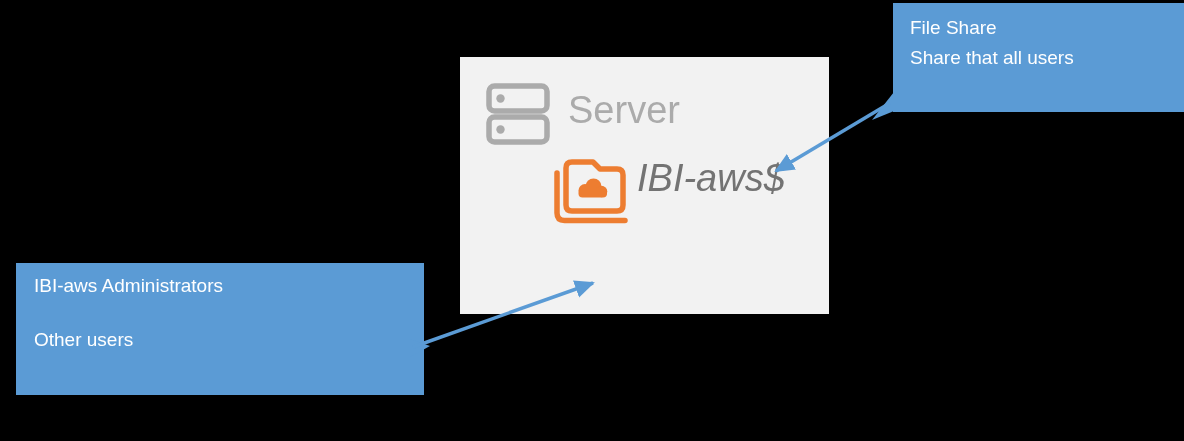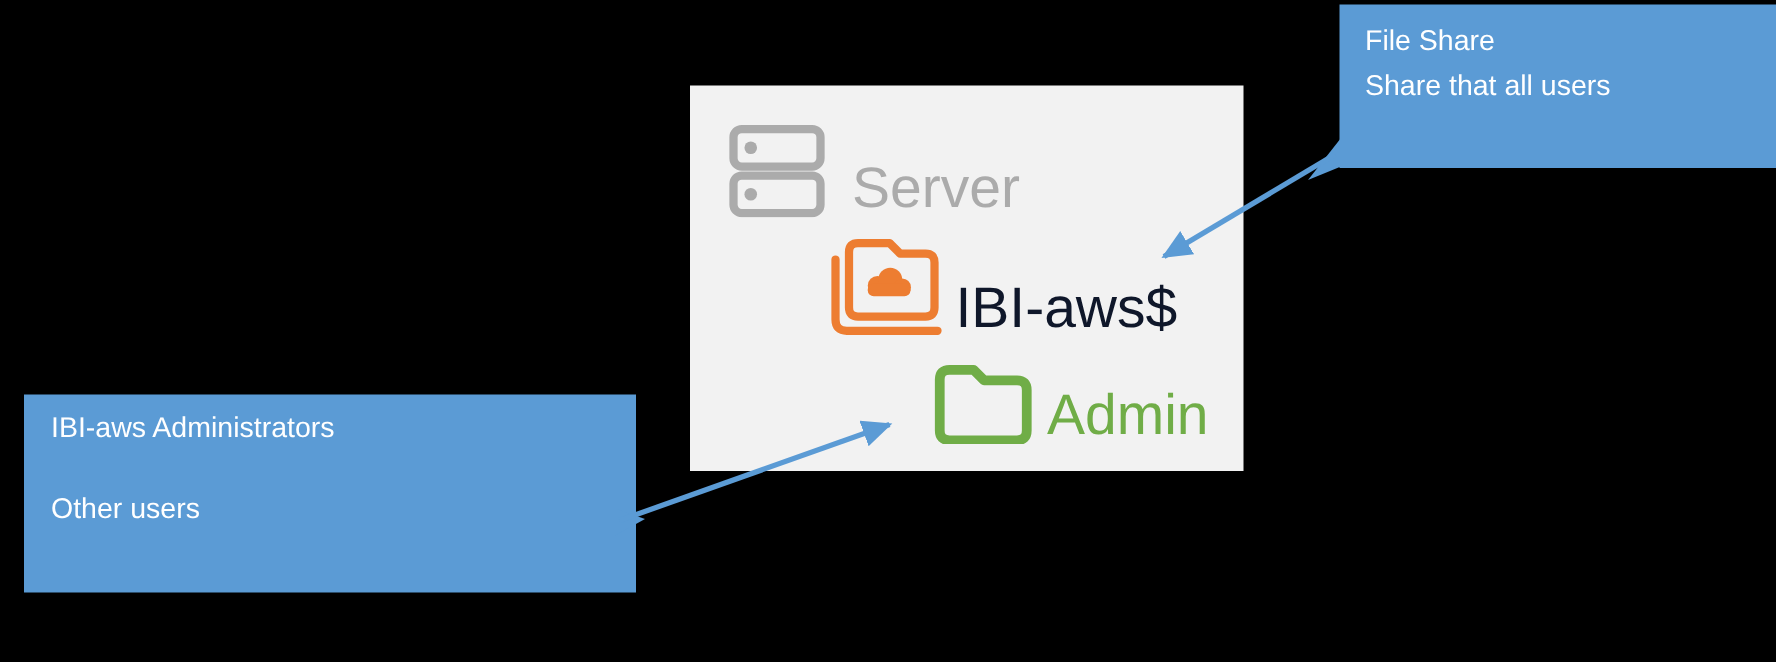--- a/index.html
+++ b/index.html
@@ -21,36 +21,36 @@
     position: absolute;
     left: 460px;
     top: 57px;
     width: 369px;
     height: 257px;
     background: #F2F2F2;
   }
   .row {
     position: absolute;
     display: flex;
-    align-items: flex-end;
+    align-items: flex-start;
   }
   .row-server { left: 26px; top: 26px; }
   .row-share  { left: 92px; top: 100px; }
   .row-admin  { left: 160px; top: 186px; }
 
   .row svg { display: block; flex: 0 0 auto; }
 
   .item-label {
     font-size: 38px;
     line-height: 1;
     white-space: nowrap;
     letter-spacing: 0px;
   }
   .label-server { color: #ABABAB; margin-left: 18px; margin-top: 8px; }
-  .label-share  { color: #0f172a; margin-left: 9px;  margin-top: 26px; }
+  .label-share  { color: #737373; margin-left: 9px;  margin-top: 2px; font-style: italic; }
   .label-admin  { color: #70AD47; margin-left: 10px; margin-top: 2px; }
 
   
   .callout {
     position: absolute;
     background: #5B9BD5;
     color: #FFFFFF;
     box-sizing: border-box;
   }
   .callout-top {
@@ -112,26 +112,20 @@
         <g fill="#ED7D31">
           <circle cx="33" cy="33.5" r="6.5"></circle>
           <circle cx="41.5" cy="29.5" r="8"></circle>
           <circle cx="49.5" cy="34.5" r="5.8"></circle>
           <rect x="26.5" y="32" width="28.5" height="8.5" rx="4"></rect>
         </g>
       </svg>
       <span class="item-label label-share">IBI-aws$</span>
     </div>
 
-    <div class="row row-admin">
-      <svg width="68" height="53" viewBox="0 0 68 53" aria-hidden="true">
-        <path d="M6.5 44 V10 Q6.5 3.5 13 3.5 H29 L36 10.5 H58 Q64.5 10.5 64.5 17 V44 Q64.5 50.5 58 50.5 H13 Q6.5 50.5 6.5 44 Z" fill="none" stroke="#70AD47" stroke-width="6.5" stroke-linejoin="round"></path>
-      </svg>
-      <span class="item-label label-admin">Admin</span>
-    </div>
 
   </div>
 
   <div class="callout callout-top">
     <div class="co-title">File Share</div>
     <div class="co-line">Share that all users</div>
   </div>
 
   <div class="callout callout-bottom">
     <div class="co-title">IBI-aws Administrators</div>

